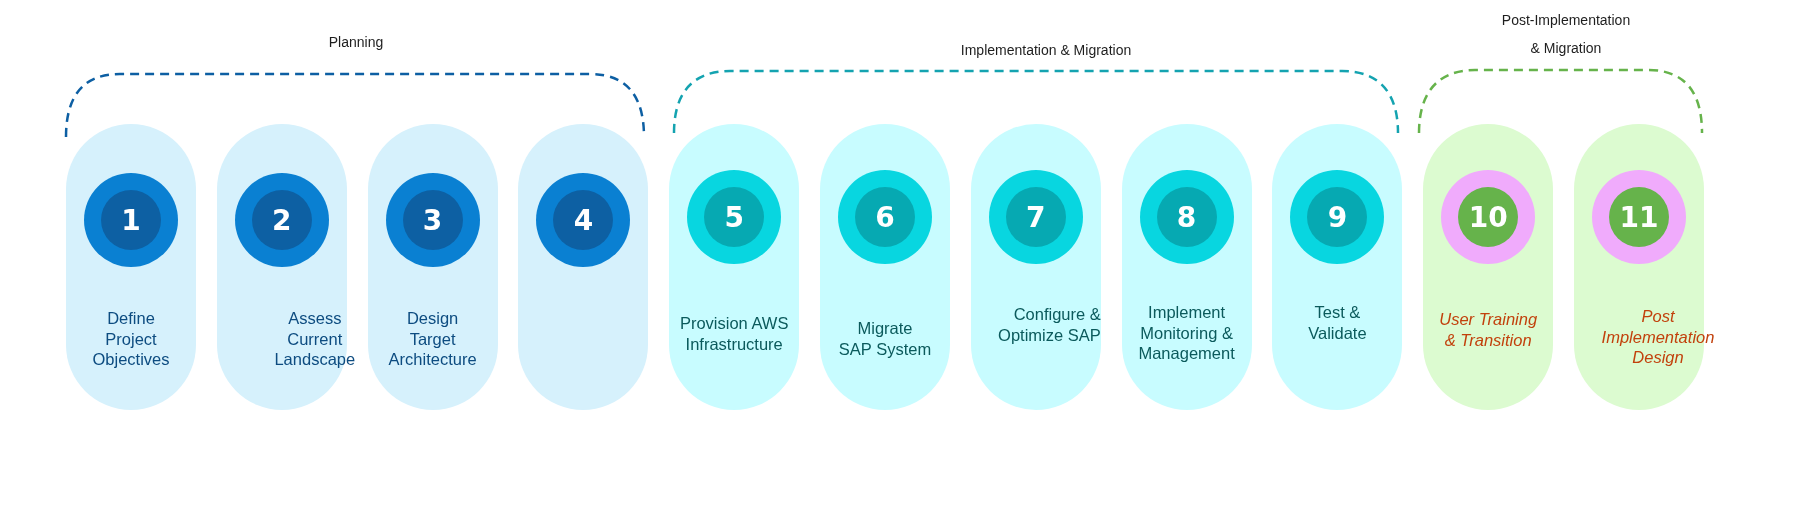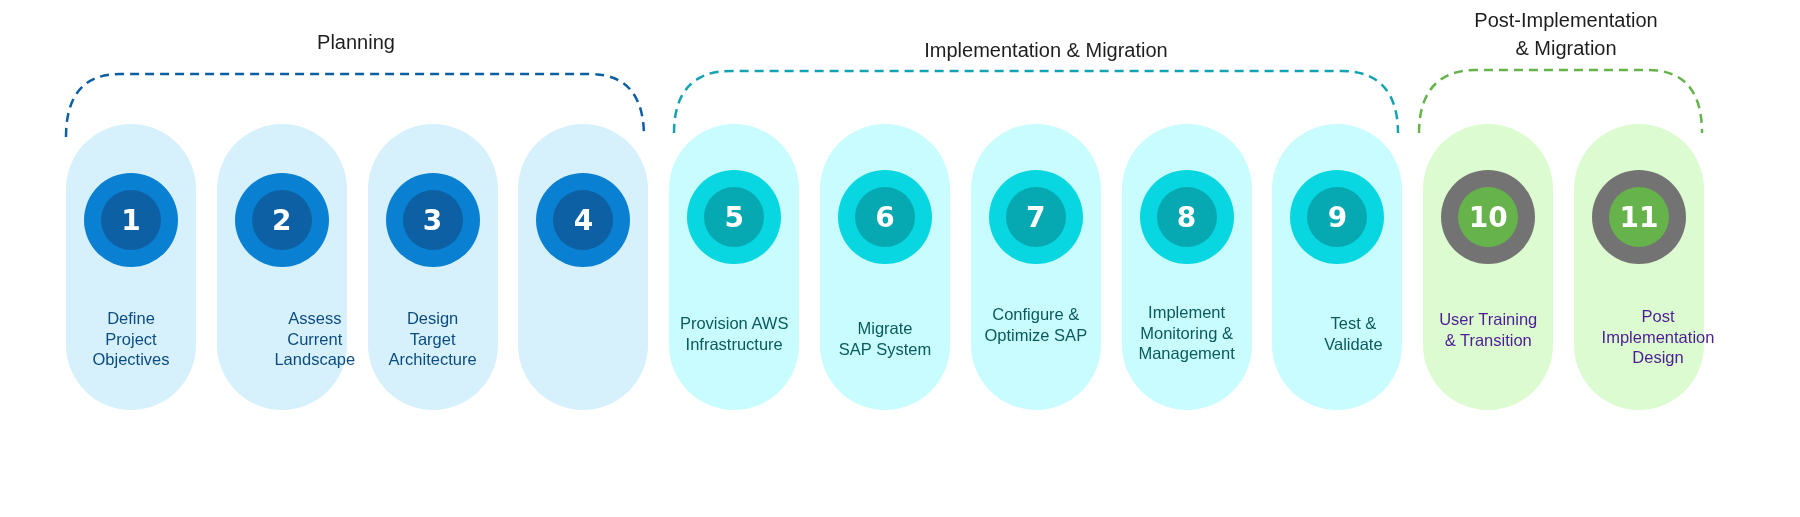--- a/index.html
+++ b/index.html
@@ -1,40 +1,40 @@
 <!DOCTYPE html>
 <html><head>
 <meta charset="utf-8">
 <style>
   html, body { margin:0; padding:0; background:#ffffff; }
   body { width:1800px; height:517px; position:relative; overflow:hidden;
          font-family: "Liberation Sans", "DejaVu Sans", sans-serif; }
-  .phase-title { position:absolute; color:#1e1e1e; font-size:20px; font-weight:500;
+  .phase-title { position:absolute; color:#1e1e1e; font-size:14px; font-weight:500;
                  text-align:center; line-height:28px; white-space:nowrap; transform:translateX(-50%); }
   svg.brackets { position:absolute; left:0; top:0; }
   .pill { position:absolute; top:124px; width:130px; height:286px; border-radius:65px; }
   .circle-outer { position:absolute; left:50%; width:94px; height:94px; margin-left:-47px;
                   border-radius:50%; }
   .circle-inner { position:absolute; left:17px; top:17px; width:60px; height:60px; border-radius:50%;
                   display:flex; align-items:center; justify-content:center; color:#ffffff;
                   font-family: "DejaVu Sans", sans-serif; font-weight:bold; font-size:28px; }
   .step-label { position:absolute; left:0; width:130px; text-align:center; font-size:16.5px;
                 line-height:20.5px; font-weight:500; }
   .pill.blue { background:#d6f1fc; }
   .pill.blue .circle-outer { background:#0a80d2; top:49px; }
   .pill.blue .circle-inner { background:#0d60a3; }
   .pill.blue .step-label { color:#0d4c80; }
   .pill.teal { background:#c8fcff; }
   .pill.teal .circle-outer { background:#08d6e0; top:46px; }
   .pill.teal .circle-inner { background:#06a9b2; }
   .pill.teal .step-label { color:#0b5a5c; }
   .pill.green { background:#dcfbd0; }
-  .pill.green .circle-outer { background:#737373; top:46px; }
+  .pill.green .circle-outer { background:#f0abfc; top:46px; }
   .pill.green .circle-inner { background:#66b34b; }
-  .pill.green .step-label { color:#4c1d95; }
+  .pill.green .step-label { color:#c2410c;font-style:italic; }
 </style>
 </head>
 <body>
 
 <div class="phase-title" style="left:356px; top:28px;text-align:center;">
   <div>Planning</div>
 </div>
 <div class="phase-title" style="left:1046px; top:36px;">
   <div>Implementation &amp; Migration</div>
 </div>
@@ -100,40 +100,40 @@
       </div>
       <div class="step-label" style="top: 194px;">
         <div>Migrate</div>
         <div>SAP System</div>
       </div>
     </div>
     <div class="pill teal" style="left: 970.8px;">
       <div class="circle-outer">
         <div class="circle-inner">7</div>
       </div>
-      <div class="step-label" style="top: 180px;">
+      <div class="step-label" style="top: 180px; text-align: right;">
         <div>Configure &amp;</div>
         <div>Optimize SAP</div>
       </div>
     </div>
     <div class="pill teal" style="left: 1121.6px;">
       <div class="circle-outer">
         <div class="circle-inner">8</div>
       </div>
       <div class="step-label" style="top: 178px;">
         <div>Implement</div>
         <div>Monitoring &amp;</div>
         <div>Management</div>
       </div>
     </div>
     <div class="pill teal" style="left: 1272.4px;">
       <div class="circle-outer">
         <div class="circle-inner">9</div>
       </div>
-      <div class="step-label" style="top: 189px; margin-left: 16px;">
+      <div class="step-label" style="top: 178px;">
         <div>Test &amp;</div>
         <div>Validate</div>
       </div>
     </div>
     <div class="pill green" style="left: 1423.2px;">
       <div class="circle-outer">
         <div class="circle-inner">10</div>
       </div>
       <div class="step-label" style="top: 185px;">
         <div>User Training</div>

